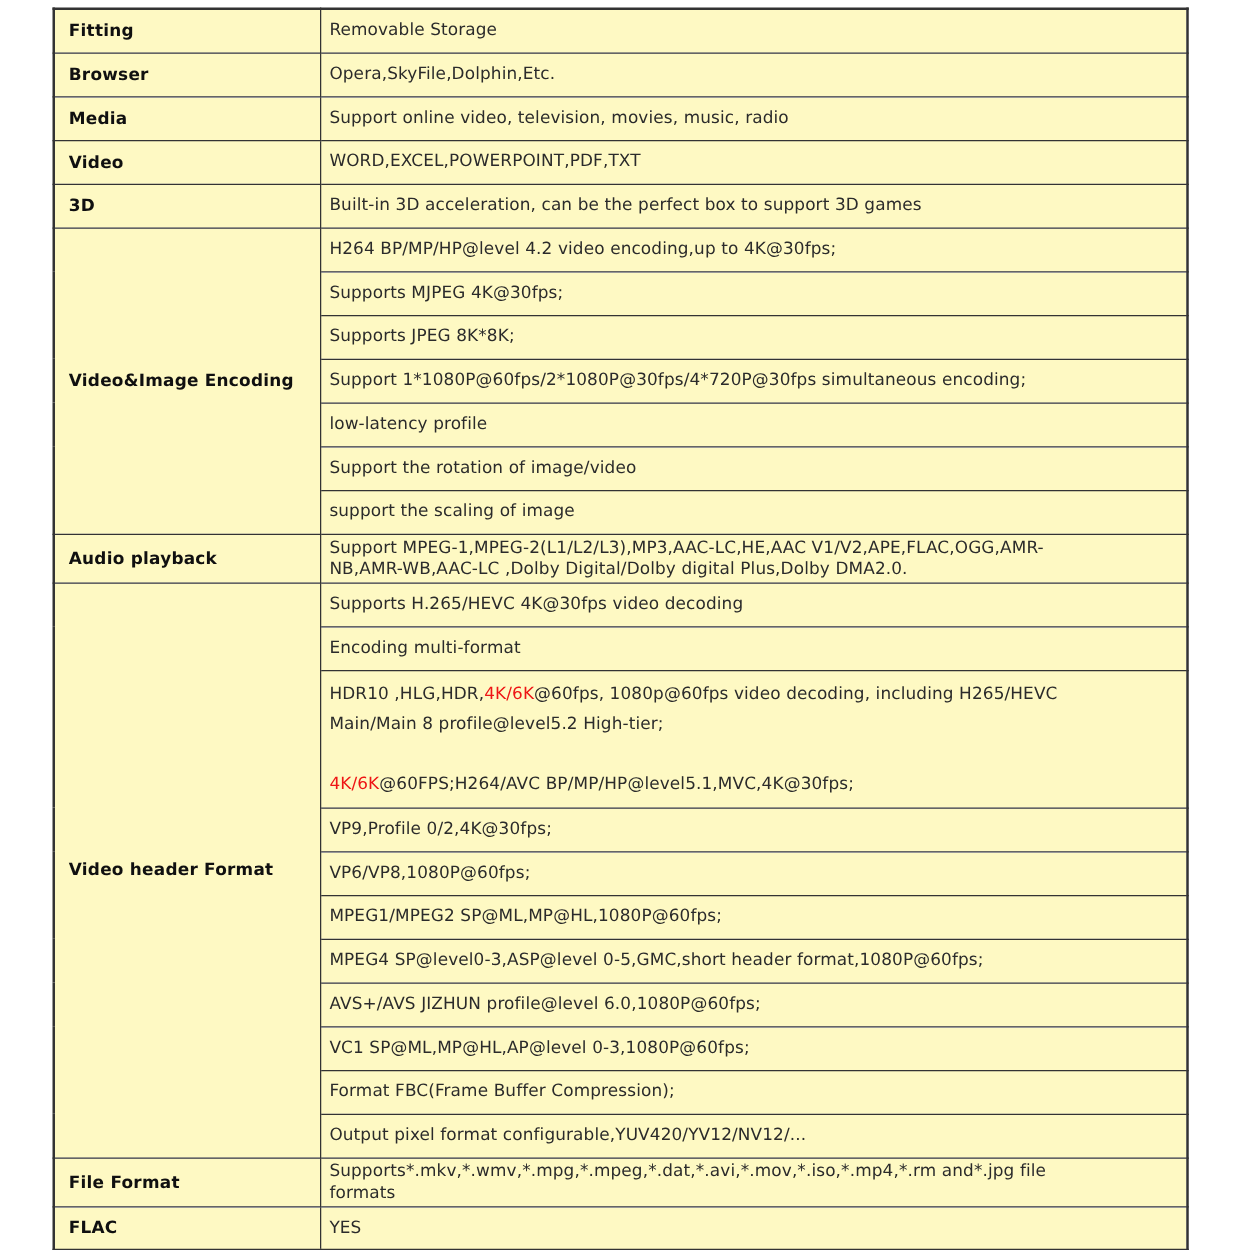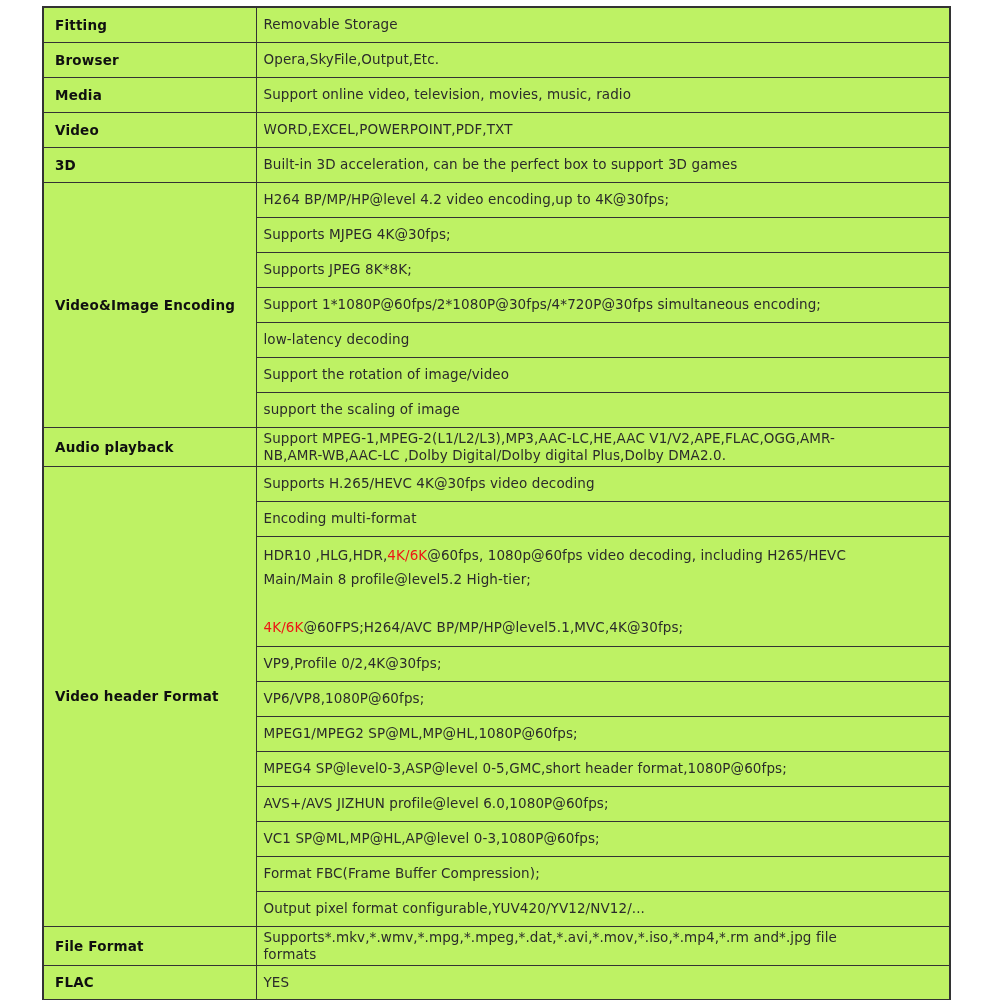--- a/index.html
+++ b/index.html
@@ -20,21 +20,21 @@
     border-collapse: collapse;
     table-layout: fixed;
     width: 907px;
     margin: 6px 0 0 42px;
     border: 2px solid var(--border, #333333);
   }
   table.spec td {
     border: 1.4px solid var(--border, #333333);
     vertical-align: middle;
     overflow: hidden;
-    background: #bef264;
+    background: #fef9c3;
   }
   td.label {
     font-weight: bold;
     font-size: 13.5px;
     color: var(--label, #101010);
     padding: 2px 4px 2px 11px;
     letter-spacing: 0.2px;
   }
   td.val {
     font-size: 13.5px;
@@ -64,21 +64,21 @@
     <tbody>
         <tr class="std">
           <td class="label" rowspan="1">Fitting</td>
           <td class="val">
             <div class="ln"><span>Removable Storage</span></div>
           </td>
         </tr>
         <tr class="std">
           <td class="label" rowspan="1">Browser</td>
           <td class="val">
-            <div class="ln"><span>Opera,SkyFile,Output,Etc.</span></div>
+            <div class="ln"><span>Opera,SkyFile,Dolphin,Etc.</span></div>
           </td>
         </tr>
         <tr class="std">
           <td class="label" rowspan="1">Media</td>
           <td class="val">
             <div class="ln"><span>Support online video, television, movies, music, radio</span></div>
           </td>
         </tr>
         <tr class="std">
           <td class="label" rowspan="1">Video</td>
@@ -108,21 +108,21 @@
             <div class="ln"><span>Supports JPEG 8K*8K;</span></div>
           </td>
         </tr>
         <tr class="std">
           <td class="val">
             <div class="ln"><span>Support 1*1080P@60fps/2*1080P@30fps/4*720P@30fps simultaneous encoding;</span></div>
           </td>
         </tr>
         <tr class="std">
           <td class="val">
-            <div class="ln"><span>low-latency decoding</span></div>
+            <div class="ln"><span>low-latency profile</span></div>
           </td>
         </tr>
         <tr class="std">
           <td class="val">
             <div class="ln"><span>Support the rotation of image/video</span></div>
           </td>
         </tr>
         <tr class="std">
           <td class="val">
             <div class="ln"><span>support the scaling of image</span></div>

